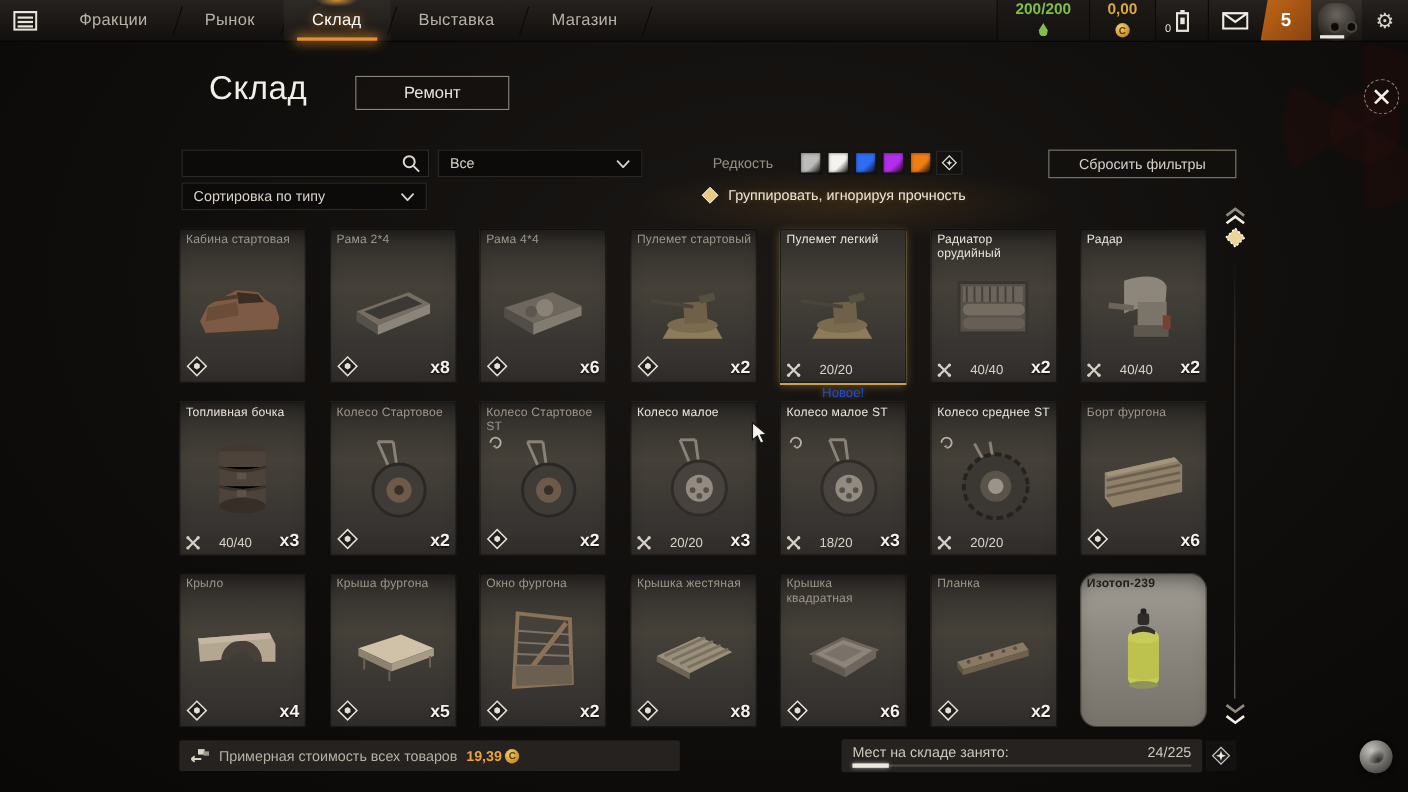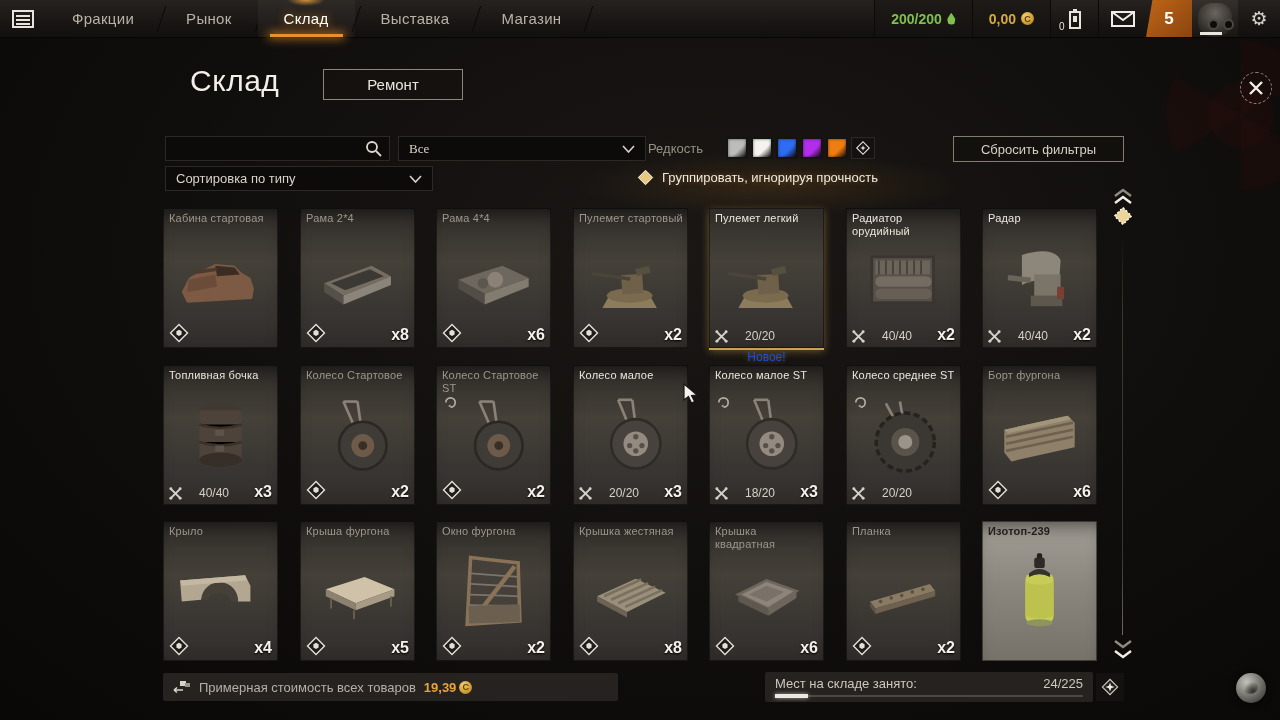--- a/index.html
+++ b/index.html
@@ -31,21 +31,21 @@
   .tab.active::after {
     content:""; position:absolute; left:12px; right:12px; bottom:0; height:3px;
     background:#e8912c; box-shadow:0 0 10px 2px rgba(232,145,44,.7);
   }
   .tab.active::before {
     content:""; position:absolute; left:30%; top:0; width:40%; height:6px;
     background:radial-gradient(ellipse at center top, rgba(250,170,60,.8), transparent 70%);
   }
   .top-right { margin-left:auto; display:flex; align-items:stretch; }
   .res-block { display:flex; align-items:center; gap:5px; padding:0 16px;
-    background:linear-gradient(#1d1a17,#141210); border-left:1px solid #0b0a09; }
+    background:linear-gradient(#1d1a17,#141210); border-left:1px solid #0b0a09;flex-direction:column; }
   .res-fuel { color:#7ec04b; font-size:14px; font-weight:bold; }
   .res-coin { color:#d9a93c; font-size:14px; font-weight:bold; }
   .icon-cell { width:48px; display:flex; align-items:center; justify-content:center;
     position:relative; cursor:pointer; border-left:1px solid #0b0a09;}
   .batt-zero { position:absolute; left:8px; bottom:5px; font-size:10px; color:#e6e2d8; }
   .notif-cell {
     width:46px; display:flex; align-items:center; justify-content:center;
     background:linear-gradient(135deg,#c06616,#8a4410); color:#fff;
     font-size:17px; font-weight:bold; cursor:pointer;
     clip-path:polygon(14% 0,100% 0,100% 100%,0 100%);
@@ -82,22 +82,22 @@
     display:flex; align-items:center; justify-content:center; cursor:pointer; }
 
   
   .search-box { position:absolute; left:165px; top:136px; width:225px; height:25px;
     background:#0d0b0a; border:1px solid #2c2823; display:flex; align-items:center; }
   .search-box input { flex:1; background:transparent; border:none; outline:none;
     color:#ddd; font-size:13px; padding:0 8px; font-family:inherit; }
   .dropdown { position:absolute; height:25px; background:#0d0b0a; border:1px solid #2c2823;
     display:flex; align-items:center; justify-content:space-between;
     padding:0 10px; font-size:13px; color:#d8d3c8; cursor:pointer; }
-  .dd-category { left:398px; top:136px; width:248px;font-family:Liberation Serif, serif; }
-  .dd-sort { left:165px; top:166px; width:268px; }
+  .dd-category { left:398px; top:136px; width:186px; }
+  .dd-sort { left:165px; top:166px; width:223px; }
   .rarity-label { position:absolute; left:648px; top:141px; font-size:13px; color:#968f83; }
   .swatches { position:absolute; left:726px; top:137px; display:flex; gap:3px; }
   .swatch { width:22px; height:22px; border:2px solid #15130f; cursor:pointer;
     box-shadow:inset 0 0 3px rgba(0,0,0,.6); }
   .swatch-diamond { width:24px; height:22px; background:#141210; border:1px solid #2c2823;
     display:flex; align-items:center; justify-content:center; cursor:pointer; }
   .reset-btn { position:absolute; left:953px; top:136px; width:171px; height:26px;
     border:1px solid #837c6f; background:rgba(18,16,14,.6); color:#d5d0c5;
     font-size:13px; display:flex; align-items:center; justify-content:center; cursor:pointer; }
   .group-toggle { position:absolute; left:637px; top:169px; display:flex; gap:8px;
@@ -105,21 +105,21 @@
   .group-toggle .txt { font-size:13px; color:#ece8de; text-shadow:0 0 6px rgba(230,160,60,.35); }
   .glow { position:absolute; left:560px; top:150px; width:420px; height:70px;
     background:radial-gradient(ellipse at center, rgba(216,140,40,.14), transparent 65%); pointer-events:none; }
 
   
   .grid { position:absolute; left:0; top:0; }
   .card { position:absolute; width:115px; height:140px; cursor:pointer;
     background:linear-gradient(#2f2c29, #454139 38%, #353230 85%, #2d2a27);
     box-shadow:inset 0 0 0 1px rgba(0,0,0,.45), inset 0 14px 18px -10px rgba(0,0,0,.55);
   }
-  .card.light { background:linear-gradient(#a39f97, #8b877e 45%, #76726a); }
+  .card.light { background:linear-gradient(#a39f97, #8b877e 45%, #76726a);border-radius:15px; }
   .card.newitem { box-shadow:inset 0 0 0 1px rgba(0,0,0,.45), 0 2px 0 0 #caa255, 0 3px 8px rgba(220,170,80,.45); }
   .card .iname { position:absolute; left:6px; top:4px; right:4px; font-size:11px;
     line-height:1.15; letter-spacing:.2px; }
   .tone-dim { color:#9d968a; } .tone-bright { color:#eae6dc; } .tone-dark { color:#23201c; font-weight:bold; }
   .card .shape { position:absolute; left:8px; top:26px; width:99px; height:88px; }
   .card .st-ic { position:absolute; left:7px; top:30px; width:15px; height:15px; }
   .card .foot-l { position:absolute; left:6px; bottom:5px; display:flex; align-items:center; gap:17px;
     font-size:12px; color:#d6d1c6; }
   .card .cnt { position:absolute; right:6px; bottom:4px; font-size:16px; font-weight:bold;
     color:#f4f1ea; text-shadow:0 1px 2px #000; }

